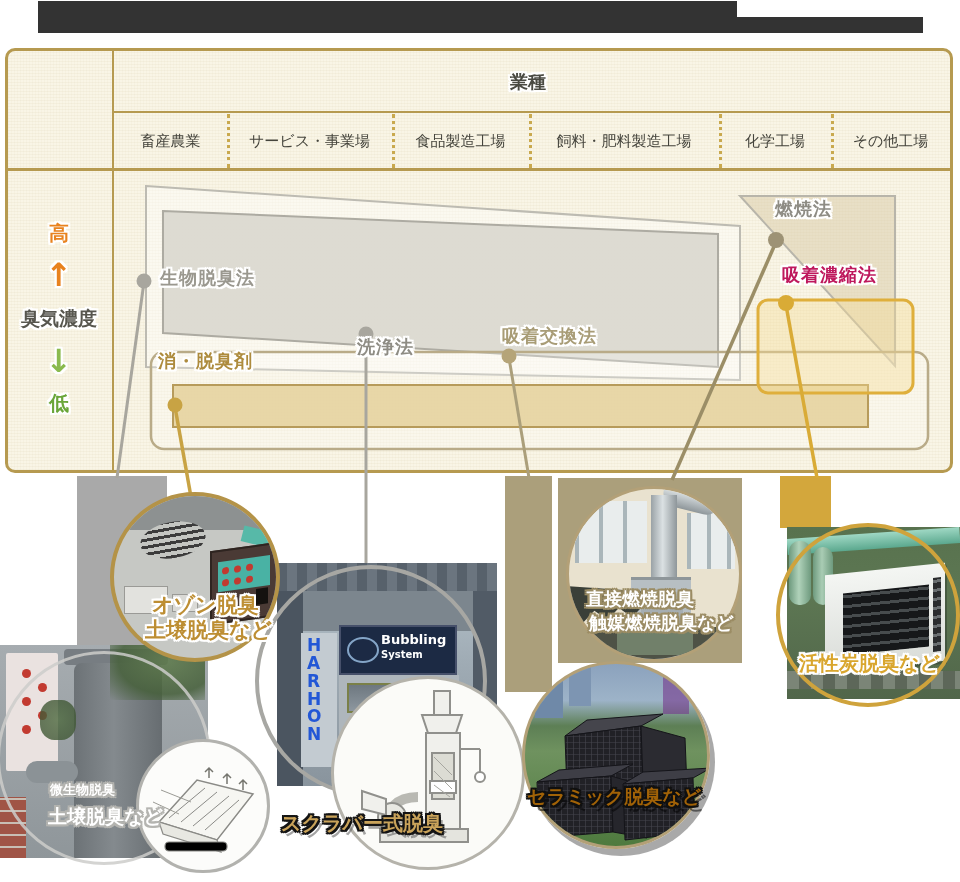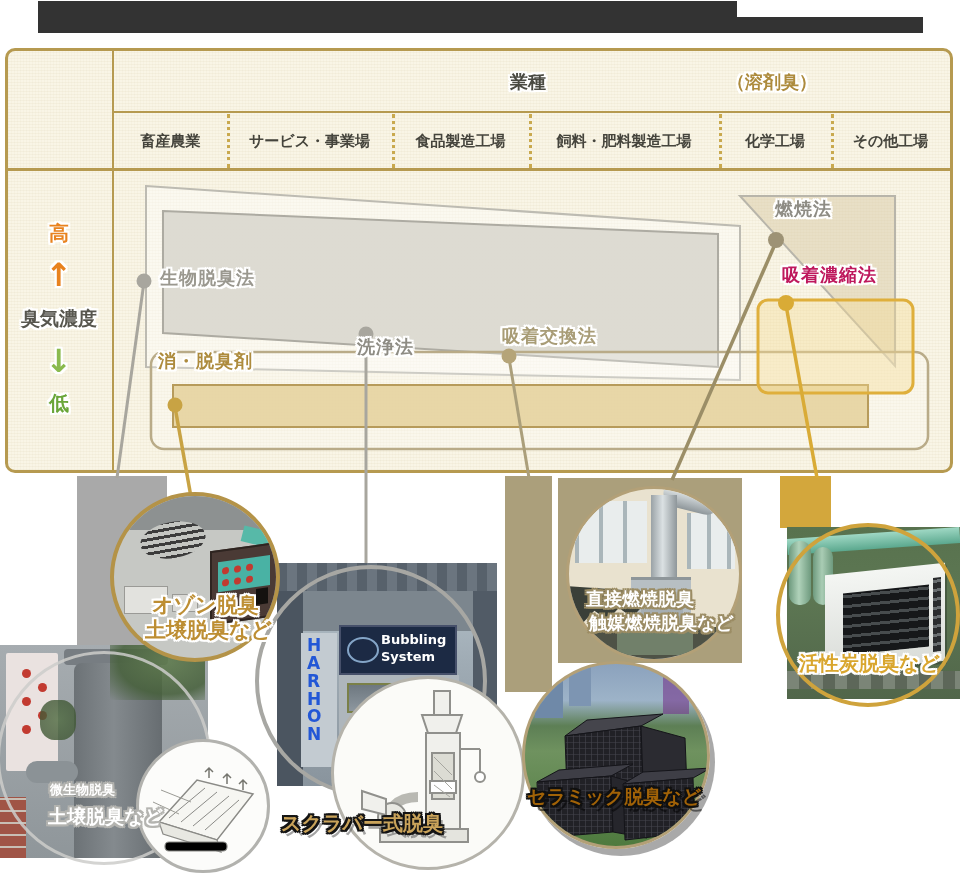--- a/index.html
+++ b/index.html
@@ -13,21 +13,21 @@
   .olt{text-shadow:-2px -2px 0 #9b8c64,2px -2px 0 #9b8c64,-2px 2px 0 #9b8c64,2px 2px 0 #9b8c64,-2px 0 0 #9b8c64,2px 0 0 #9b8c64,0 -2px 0 #9b8c64,0 2px 0 #9b8c64;}
   .olb{text-shadow:-2px -2px 0 #141414,2px -2px 0 #141414,-2px 2px 0 #141414,2px 2px 0 #141414,-2px 0 0 #141414,2px 0 0 #141414,0 -2px 0 #141414,0 2px 0 #141414,4px 5px 0 rgba(90,90,90,.55);}
   .olbd{text-shadow:-2px -2px 0 #101010,2px -2px 0 #101010,-2px 2px 0 #101010,2px 2px 0 #101010,-2px 0 0 #101010,2px 0 0 #101010,0 -2px 0 #101010,0 2px 0 #101010,5px 6px 0 rgba(0,0,0,.5);}
   
   #table-bg{left:5px;top:48px;width:942px;height:419px;border:3px solid #b69a50;border-radius:10px;
     background-color:#f9f5e6;
     background-image:repeating-linear-gradient(0deg,rgba(214,202,168,.14) 0 1px,transparent 1px 3px),
                      repeating-linear-gradient(90deg,rgba(214,202,168,.09) 0 1px,transparent 1px 3px);z-index:1;}
   .goldline{background:#b69a50;z-index:1;}
   .dotsep{width:0;border-left:3px dotted #c9a94e;z-index:1;}
-  .colhead{top:131px;height:20px;font-size:15px;font-weight:bold;color:#45443c;text-align:center;z-index:1;line-height:20px;}
+  .colhead{top:131px;height:20px;font-size:15px;font-weight:normal;color:#45443c;text-align:center;z-index:1;line-height:20px;}
   .grouphead{top:70px;height:24px;font-size:18px;font-weight:bold;text-align:center;z-index:1;line-height:24px;}
   .yaxis{width:118px;left:0;text-align:center;z-index:1;}
   .mlabel{z-index:3;font-weight:bold;font-size:18px;letter-spacing:1px;white-space:nowrap;}
   .cap{z-index:6;font-weight:bold;white-space:nowrap;}
   .ring{border-radius:50%;z-index:5;}
   .photo{overflow:hidden;z-index:4;}
   .pcircle{border-radius:50%;overflow:hidden;z-index:5;}
   #topbar-main,#topbar-ext{background:#333;z-index:1;}
   svg{display:block;}
 </style>
@@ -43,21 +43,20 @@
   <div class="abs goldline" style="left:112px;top:51px;width:2px;height:419px;"></div>
   <div class="abs goldline" style="left:114px;top:111px;width:836px;height:2px;"></div>
   <div class="abs goldline" style="left:8px;top:168px;width:942px;height:3px;"></div>
   <div class="abs dotsep" style="left:227px;top:114px;height:54px;"></div>
   <div class="abs dotsep" style="left:392px;top:114px;height:54px;"></div>
   <div class="abs dotsep" style="left:529px;top:114px;height:54px;"></div>
   <div class="abs dotsep" style="left:719px;top:114px;height:54px;"></div>
   <div class="abs dotsep" style="left:831px;top:114px;height:54px;"></div>
 
   <div class="abs grouphead olw" style="left:488px;width:80px;color:#4a4a42;">業種</div>
-  <div class="abs grouphead olw" style="left:692px;width:160px;color:#ad8b3d;">（溶剤臭）</div>
   <div class="abs colhead" style="left:114px;width:113px;">畜産農業</div>
   <div class="abs colhead" style="left:227px;width:165px;">サービス・事業場</div>
   <div class="abs colhead" style="left:392px;width:137px;">食品製造工場</div>
   <div class="abs colhead" style="left:529px;width:190px;">飼料・肥料製造工場</div>
   <div class="abs colhead" style="left:719px;width:112px;">化学工場</div>
   <div class="abs colhead" style="left:831px;width:119px;">その他工場</div>
 
   <div class="abs yaxis b olw" style="top:220px;font-size:20px;color:#e8821e;">高</div>
   <div class="abs yaxis b olw" style="top:256px;font-size:32px;color:#e8821e;">↑</div>
   <div class="abs yaxis b olw" style="top:306px;font-size:19px;color:#57564e;">臭気濃度</div>
@@ -152,21 +151,21 @@
   <div class="abs photo" style="left:277px;top:563px;width:220px;height:223px;background:linear-gradient(180deg,#b9c6ce 0%,#9fabb4 45%,#89949d 100%);">
     <div class="abs" style="left:0;top:0;width:26px;height:223px;background:#4b5560;"></div>
     <div class="abs" style="left:196px;top:0;width:24px;height:223px;background:#515b66;"></div>
     <div class="abs" style="left:0;top:0;width:220px;height:28px;background:repeating-linear-gradient(90deg,#57616b 0 10px,#6b757f 10px 20px);"></div>
     <div class="abs" style="left:26px;top:28px;width:170px;height:40px;background:#7c868e;"></div>
     <div class="abs" style="left:24px;top:70px;width:36px;height:134px;background:#c3cbd1;"></div>
     <div class="abs b" style="left:30px;top:74px;width:20px;font-size:17px;line-height:1.05;color:#2257d6;word-break:break-all;">HARHON</div>
     <div class="abs" style="left:62px;top:62px;width:114px;height:46px;background:#1c2a44;border:2px solid #46506a;">
       <div class="abs" style="left:6px;top:10px;width:28px;height:22px;border:2px solid #9fc4e8;border-radius:50%;opacity:.8;"></div>
       <div class="abs b" style="left:40px;top:5px;font-size:13px;color:#fff;">Bubbling</div>
-      <div class="abs b" style="left:40px;top:22px;font-size:13px;color:#fff;text-align:right;">System</div>
+      <div class="abs b" style="left:40px;top:22px;font-size:10px;color:#fff;text-align:right;">System</div>
     </div>
     <div class="abs" style="left:62px;top:112px;width:120px;height:60px;background:#aeb6bc;">
       <div class="abs" style="left:8px;top:8px;width:104px;height:26px;background:linear-gradient(180deg,#6e7880,#8d979f);border:2px solid #7a8048;"></div>
     </div>
   </div>
   <div class="abs ring" style="left:255px;top:565px;width:224px;height:224px;border:4px solid #a7a7a3;"></div>
   <div class="abs pcircle" style="left:331px;top:676px;width:188px;height:188px;background:#fbfbf8;border:3px solid #b5b3ab;">
     <svg width="188" height="188" viewBox="0 0 188 188">
       <g stroke="#90908c" stroke-width="2" fill="#f0f0ec">
         <rect x="100" y="12" width="16" height="24"></rect>

